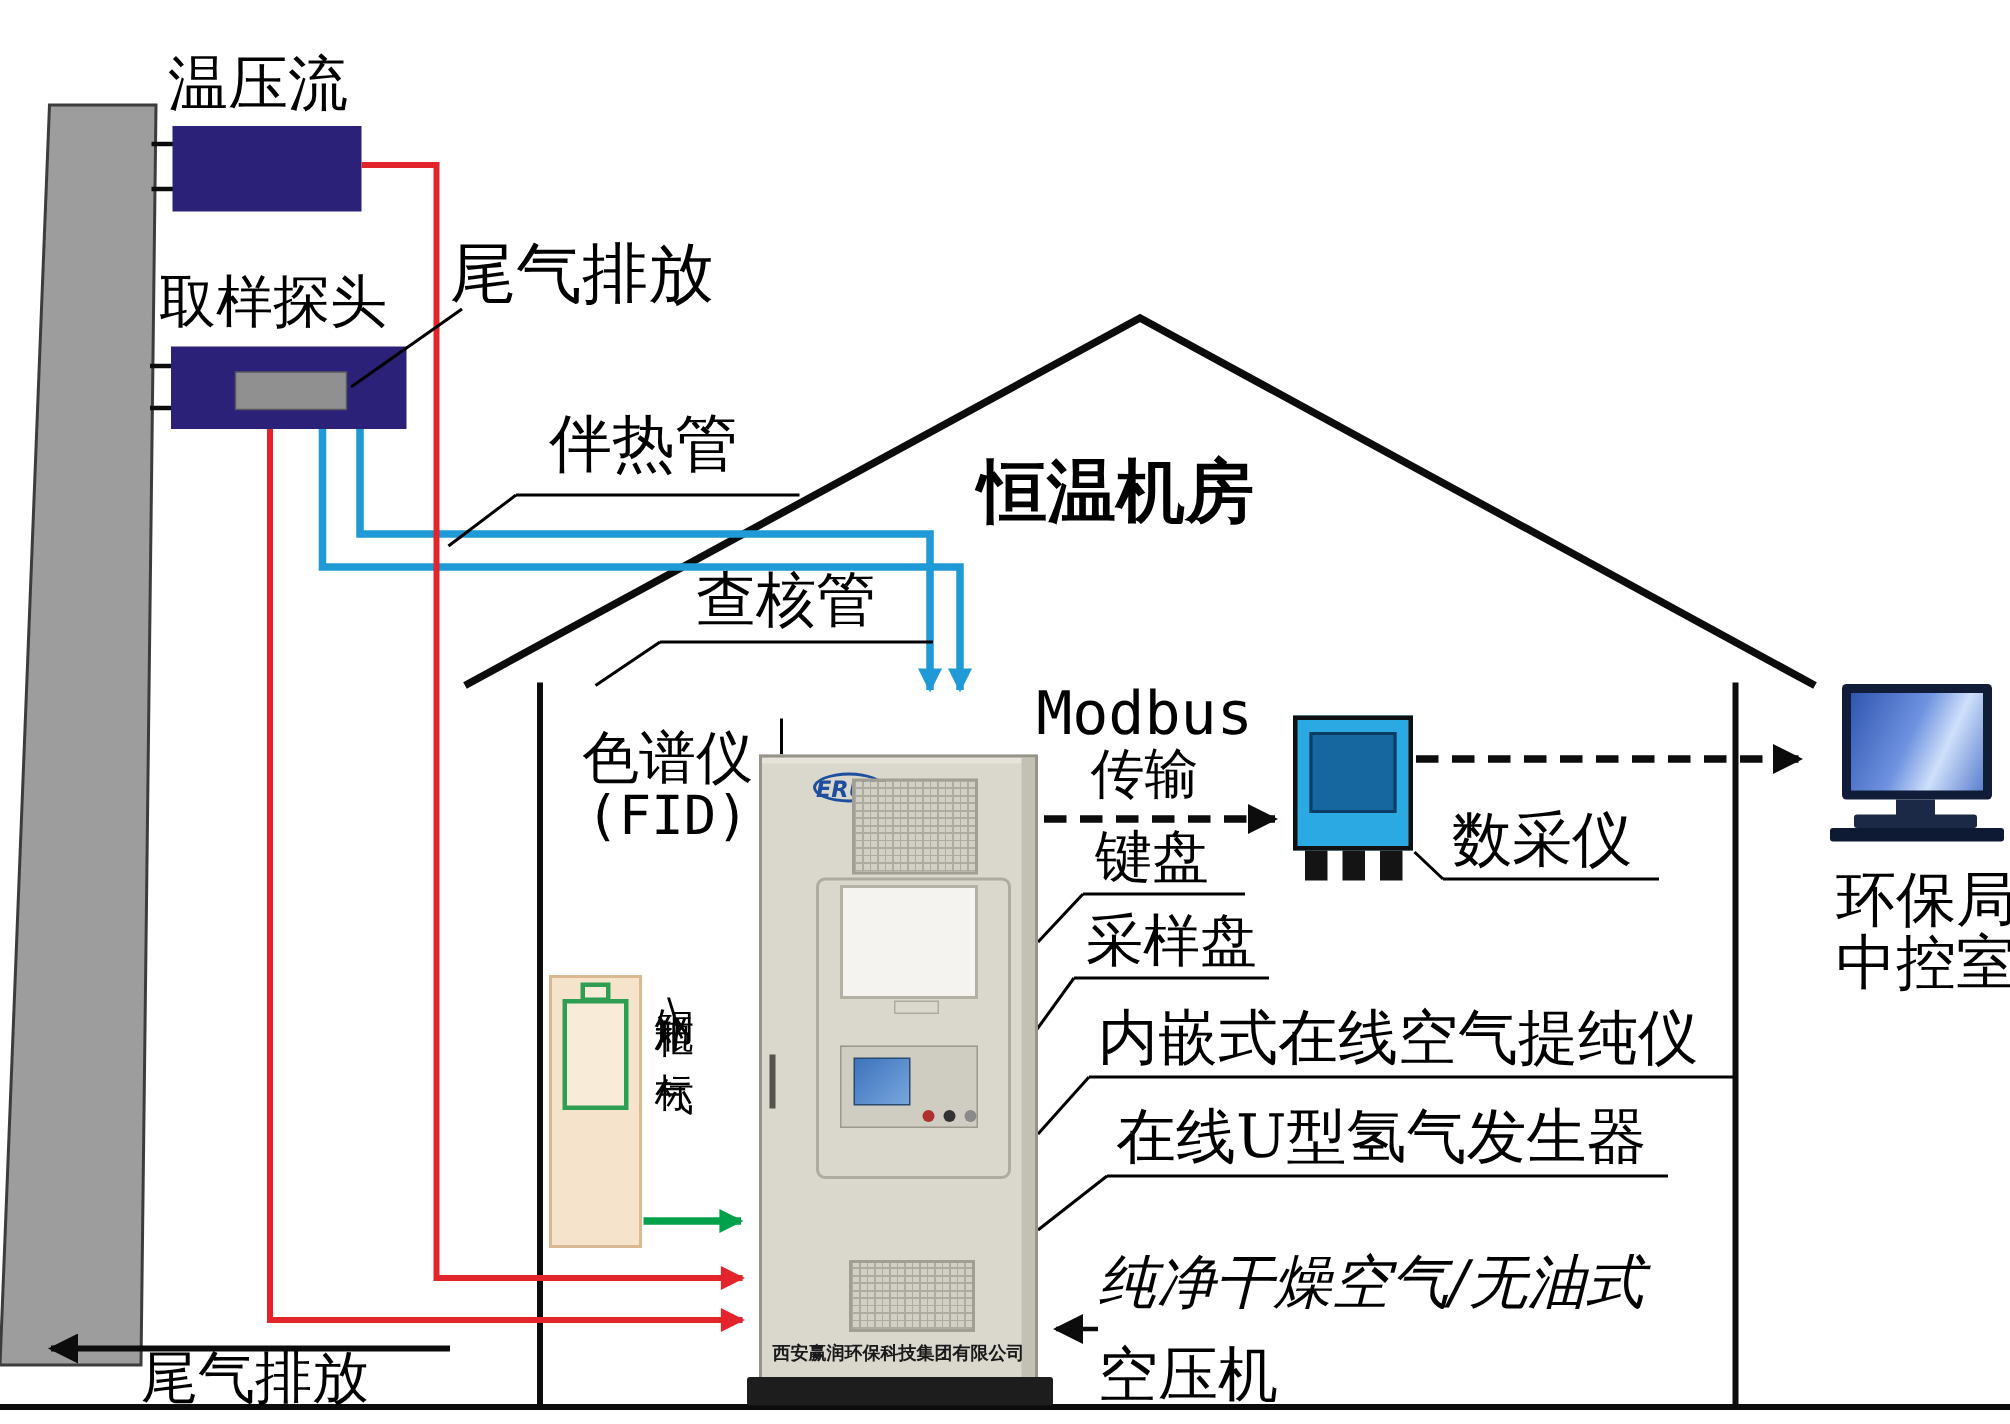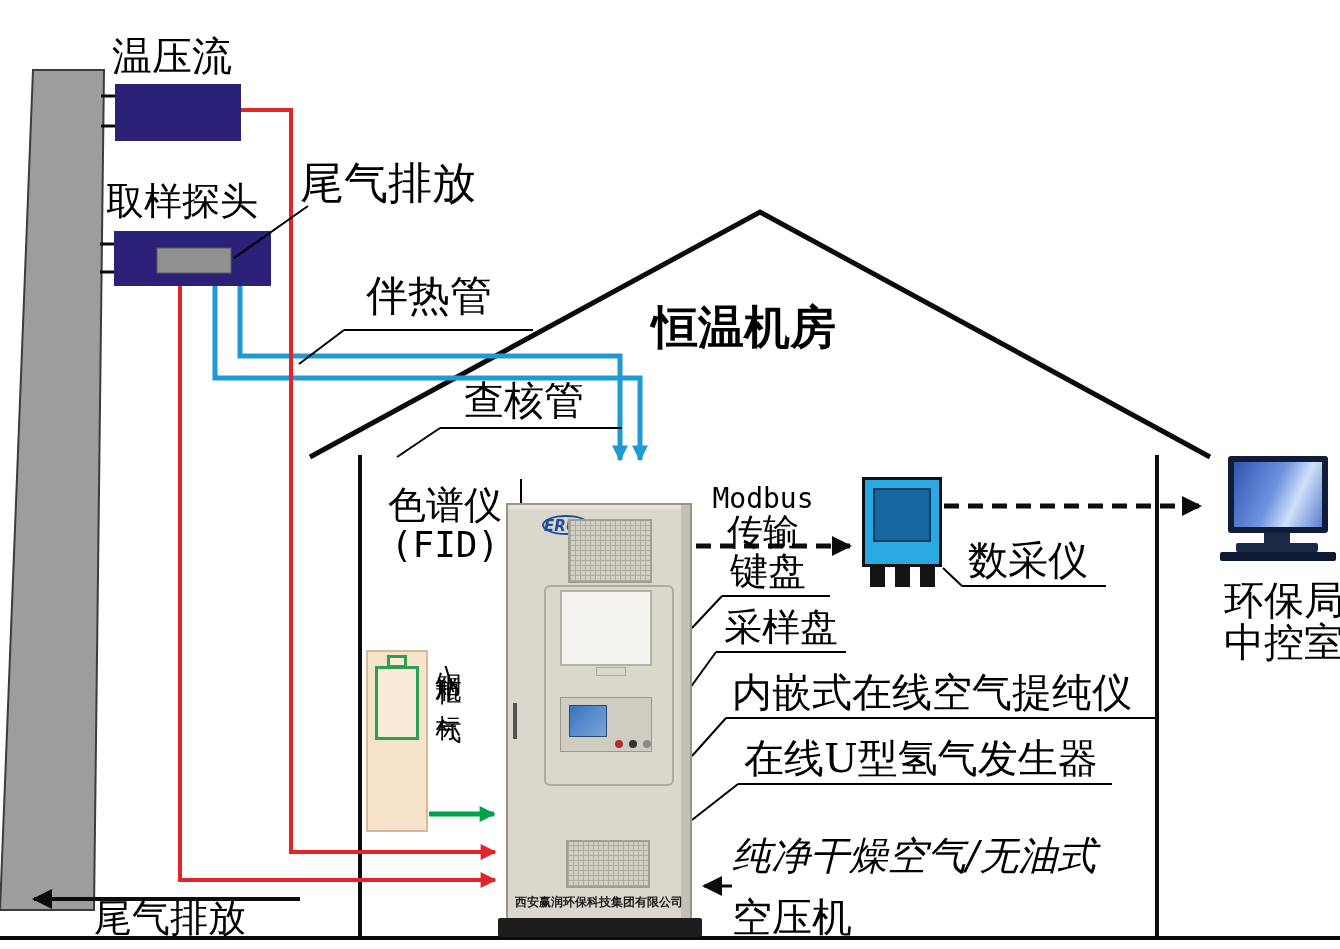--- a/index.html
+++ b/index.html
@@ -209,21 +209,21 @@
 
   <div class="lbl serif" style="left:300px; top:160px; font-size:44px;">尾气排放</div>
 
   <div class="lbl serif" style="left:366px; top:274px; font-size:42px;">伴热管</div>
 
   <div class="lbl serif" style="left:464px; top:380px; font-size:40px;text-align:right;">查核管</div>
 
   <div class="lbl serif bold" style="left:652px; top:304px; font-size:46px;">恒温机房</div>
 
   <div class="lbl" style="left:683px; top:456px; width:160px; text-align:center;">
-    <span class="block mono" style="font-size:28px;margin-top:28px;">Modbus</span>
+    <span class="block mono" style="font-size:40px;">Modbus</span>
     <span class="block serif" style="font-size:36px;">传输</span>
   </div>
 
   <div class="lbl" style="left:388px; top:486px;">
     <span class="block serif" style="font-size:38px;">色谱仪</span>
     <span class="block mono" style="font-size:36px;text-align:center;">(FID)</span>
   </div>
 
   <div class="lbl serif" style="left:730px; top:552px; font-size:38px;">键盘</div>
 

